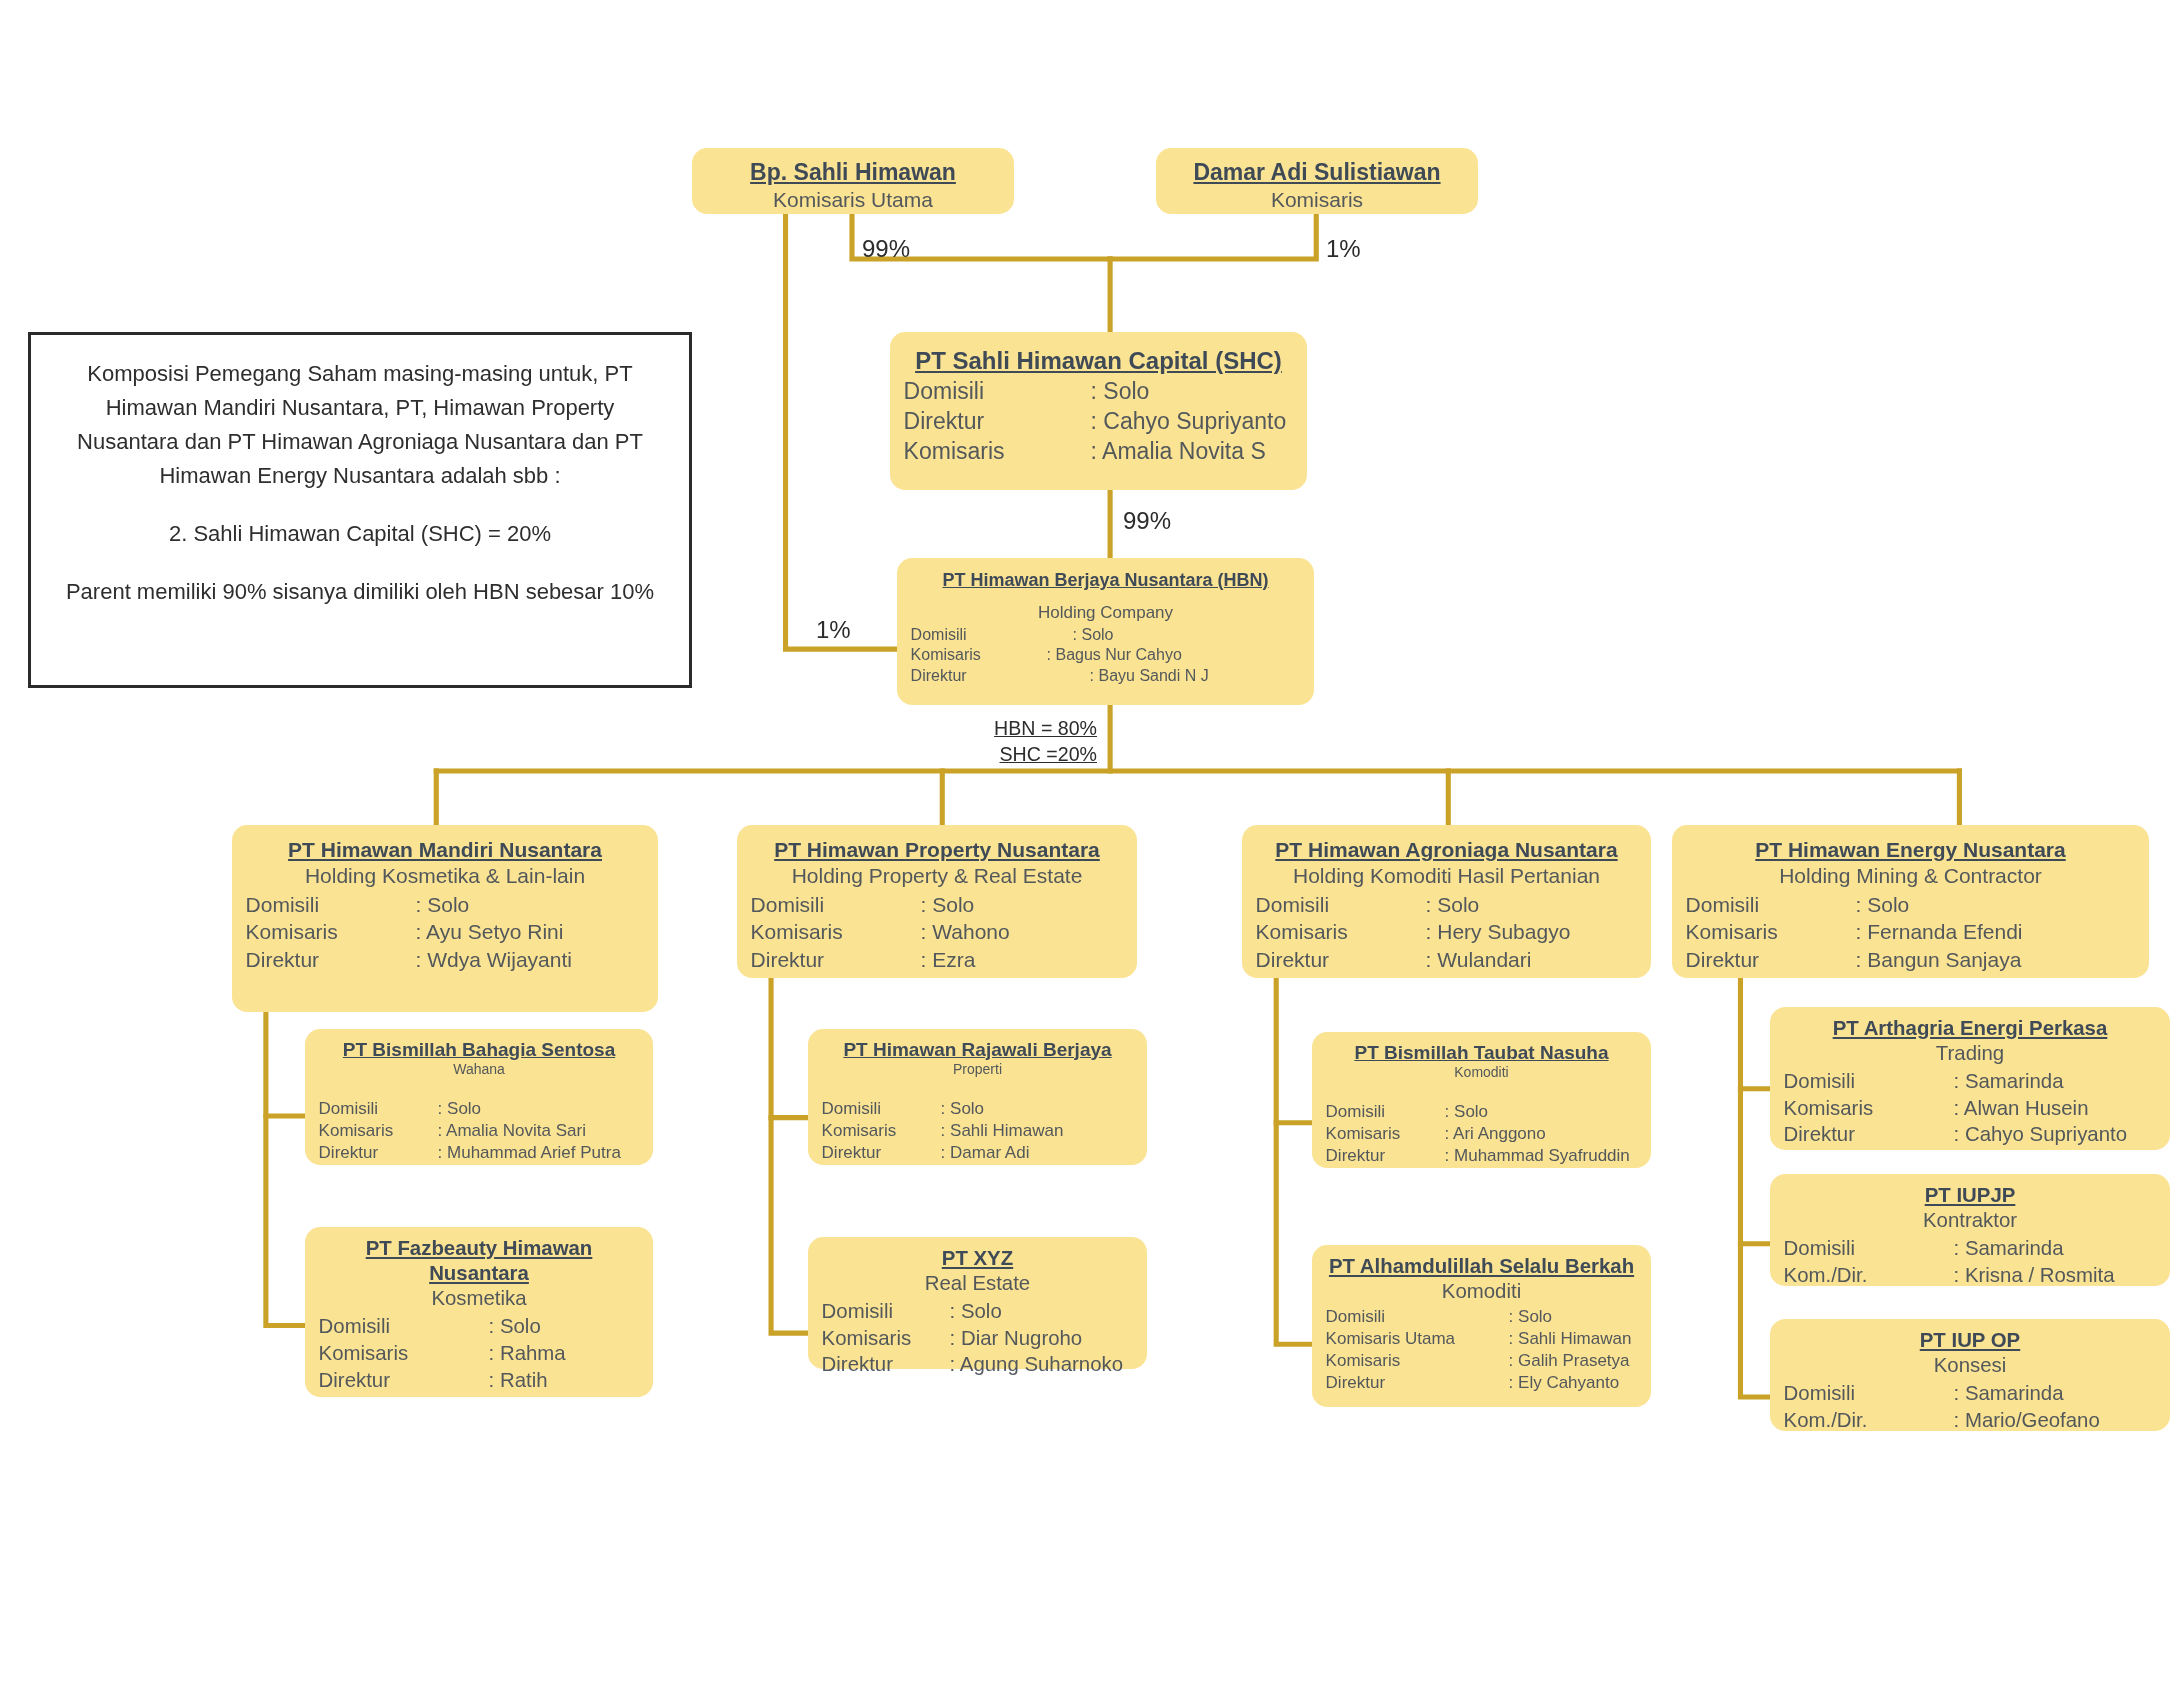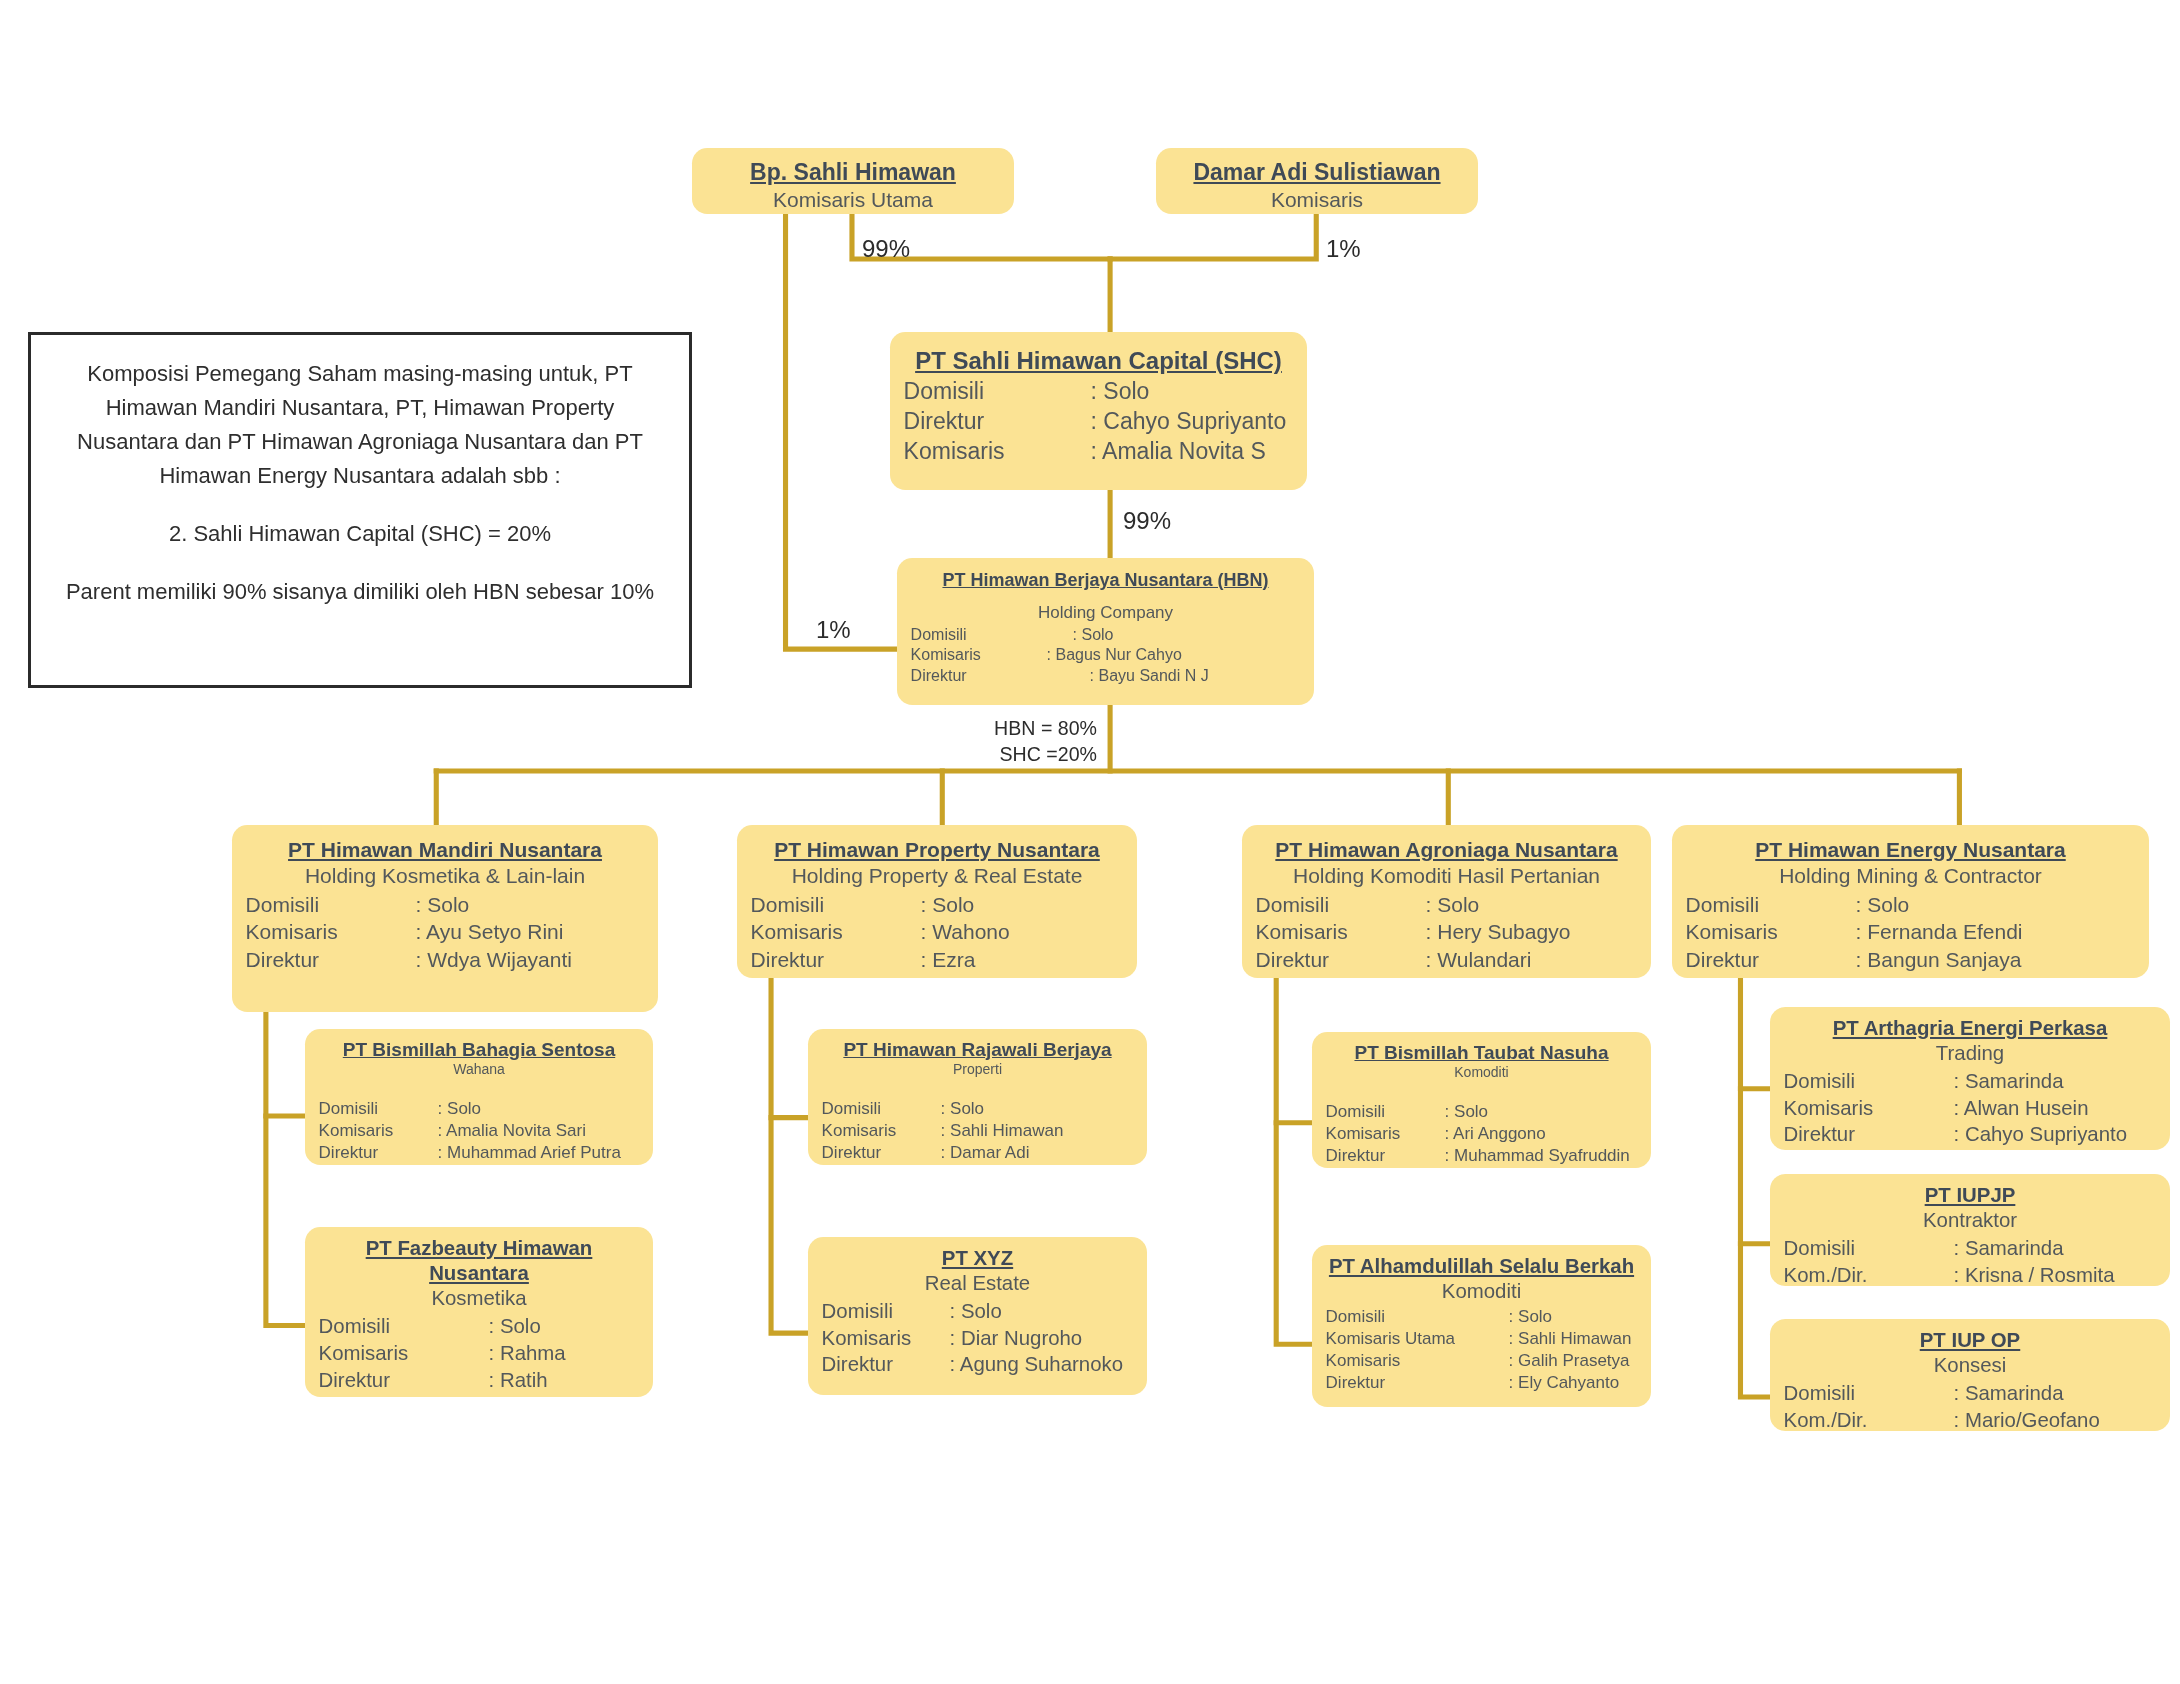--- a/index.html
+++ b/index.html
@@ -78,21 +78,21 @@
   .unit-sm .sub{ font-size:14px; }
   .unit-sm .row{ font-size:17px; }
 
   
   .elabel{
     position:absolute;
     font-size:24px;
     color:#2c2c2c;
     white-space:nowrap;
   }
-  .elabel.small{ font-size:19.6px; line-height:1.22; text-align:right;}
+  .elabel.small{ font-size:19.6px; line-height:1.22; text-align:right;text-decoration:underline;}
 
   
   #legend{
     position:absolute;
     left:28px; top:332px;
     width:664px; height:356px;
     border:3.4px solid #2b2b2b;
     background:#ffffff;
     box-sizing:border-box;
     padding:22px 25.6px;
@@ -335,21 +335,21 @@
           <span class="k" style="width:119px;">Komisaris</span>
           <span class="v">: Sahli Himawan</span>
         </div>
       <div class="row">
           <span class="k" style="width:119px;">Direktur</span>
           <span class="v">: Damar Adi</span>
         </div>
     </div>
   </div>
 
-  <div class="box unit" style="left:808px; top:1237px; width:339px; height:158px; padding-top:8.5px;">
+  <div class="box unit" style="left:808px; top:1237px; width:339px; height:132px; padding-top:8.5px;">
     <span class="title">PT XYZ</span>
     <span class="sub">Real Estate</span>
     <div class="rows">
       <div class="row">
           <span class="k" style="width:128px;">Domisili</span>
           <span class="v">: Solo</span>
         </div>
       <div class="row">
           <span class="k" style="width:128px;">Komisaris</span>
           <span class="v">: Diar Nugroho</span>

